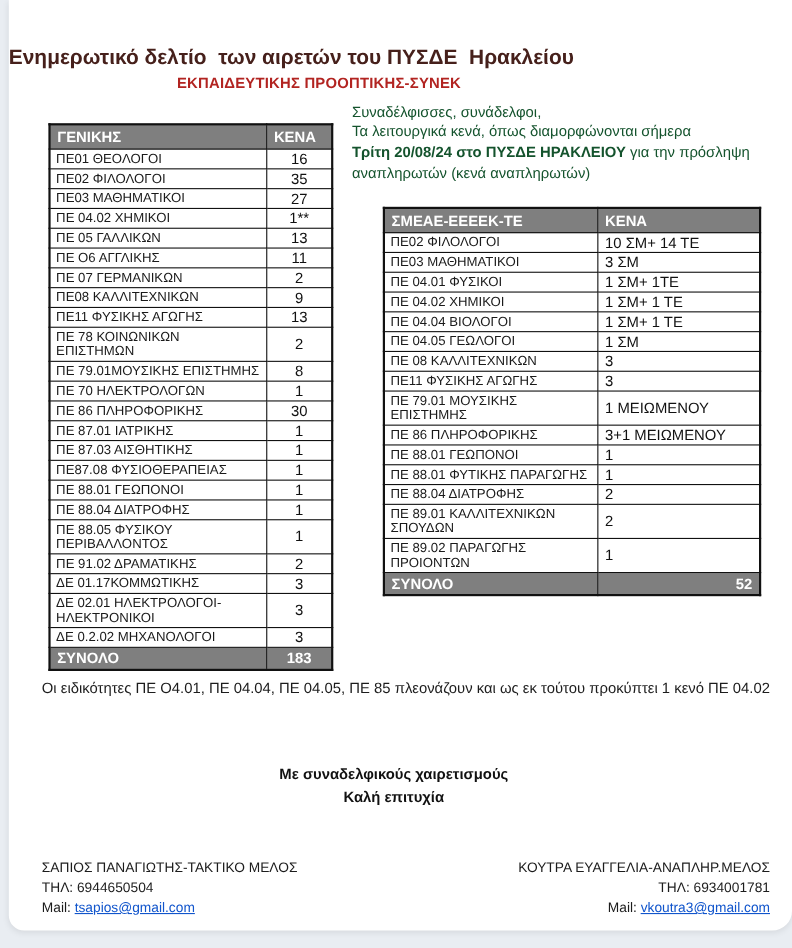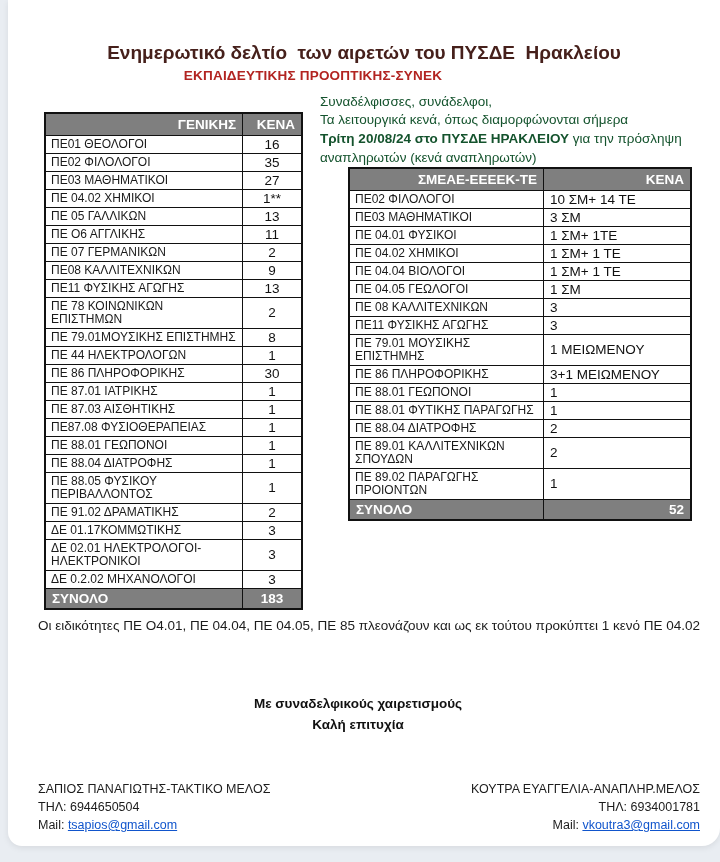--- a/index.html
+++ b/index.html
@@ -8,40 +8,40 @@
     background:#e9edf2;
     font-family:"Liberation Sans", sans-serif;
     -webkit-font-smoothing:antialiased;
   }
   .page{
     position:absolute;left:8px;top:0;width:712px;height:846px;
     background:#ffffff;border-radius:0 0 18px 14px;
     box-shadow:0 2px 6px rgba(0,0,0,0.08);
   }
   .title{
-    position:absolute;left:0;top:42px;width:712px;text-align:center;
+    position:absolute;left:0;top:42px;width:712px;text-align:left;
     font-size:19px;font-weight:bold;color:#46201b;white-space:pre-wrap;
   }
   .subtitle{
     position:absolute;left:0;top:68px;width:564px;text-align:center;
-    font-size:13.5px;font-weight:bold;color:#b22421;letter-spacing:0.2px;margin-left:23px;
+    font-size:13.5px;font-weight:bold;color:#b22421;letter-spacing:0.2px;
   }
   .intro{
     position:absolute;left:312px;top:93px;width:398px;
     font-size:13.5px;color:#14532d;line-height:18px;
   }
   .intro .l3{line-height:19px;}
   table{border-collapse:collapse;background:#fff;}
   .tbl{position:absolute;}
   .tbl-general{left:36px;top:112px;width:259px;}
-  .tbl-smeae{left:340px;top:167px;width:344px;}
+  .tbl-smeae{left:340px;top:188px;width:344px;}
   table{border:2px solid #111;}
   th,td{border:1px solid #111;}
   th{
-    background:#7f7f7f;color:#fff;text-align:right;
+    background:#7f7f7f;color:#fff;text-align:left;
     font-size:13.5px;font-weight:bold;padding:3px 6px;line-height:15px;
   }
   td.lbl{font-size:12px;color:#1a1a1a;padding:2px 5px;line-height:13px;}
   td.val{font-size:13.5px;color:#111;padding:1px 6px;line-height:14px;}
   .tbl-general td.val{text-align:center;width:46px;}
   .tbl-smeae td.val{text-align:left;width:134px;}
   tfoot td{
     background:#7f7f7f;color:#fff;font-weight:bold;
     font-size:13.5px;padding:2px 6px;line-height:15px;
   }
@@ -123,21 +123,21 @@
         </tr>
         <tr>
           <td class="lbl">ΠΕ 78 ΚΟΙΝΩΝΙΚΩΝ ΕΠΙΣΤΗΜΩΝ</td>
           <td class="val">2</td>
         </tr>
         <tr>
           <td class="lbl">ΠΕ 79.01ΜΟΥΣΙΚΗΣ ΕΠΙΣΤΗΜΗΣ</td>
           <td class="val">8</td>
         </tr>
         <tr>
-          <td class="lbl">ΠΕ 44 ΗΛΕΚΤΡΟΛΟΓΩΝ</td>
+          <td class="lbl">ΠΕ 70 ΗΛΕΚΤΡΟΛΟΓΩΝ</td>
           <td class="val">1</td>
         </tr>
         <tr>
           <td class="lbl">ΠΕ 86 ΠΛΗΡΟΦΟΡΙΚΗΣ</td>
           <td class="val">30</td>
         </tr>
         <tr>
           <td class="lbl">ΠΕ 87.01 ΙΑΤΡΙΚΗΣ</td>
           <td class="val">1</td>
         </tr>

